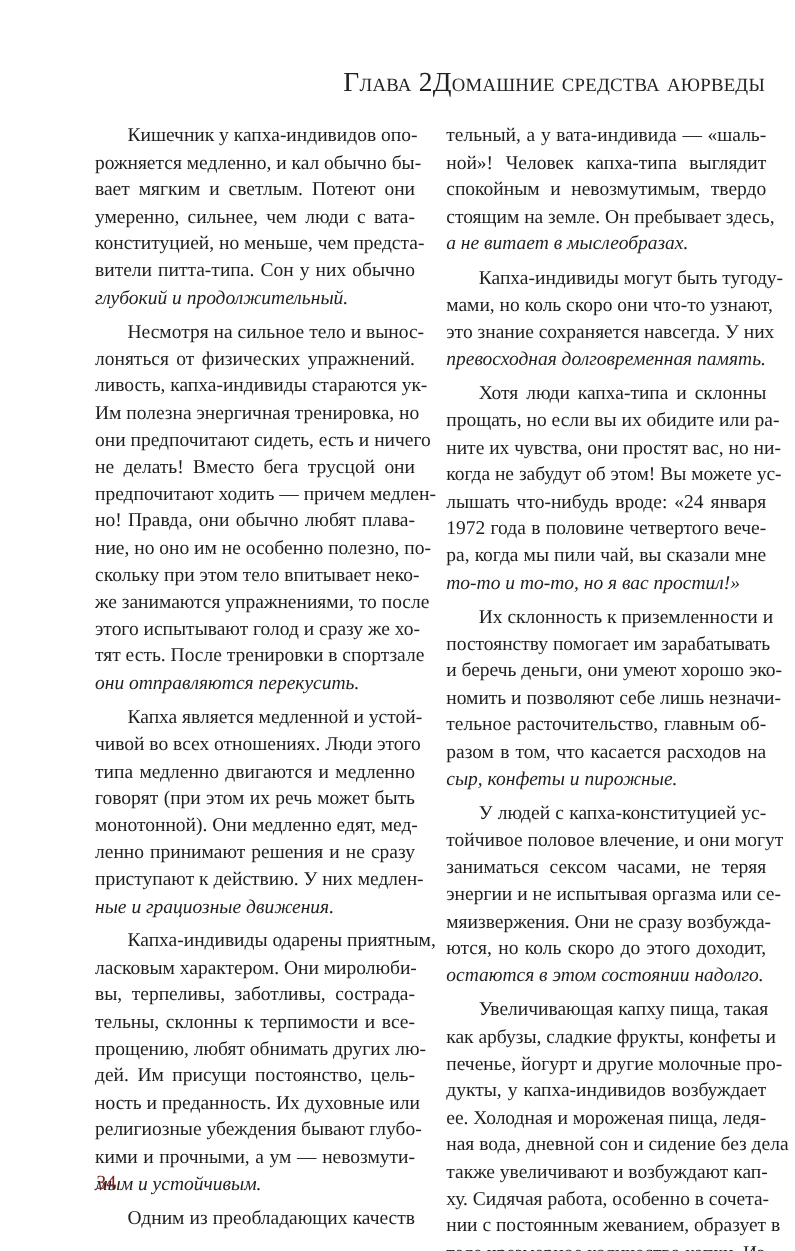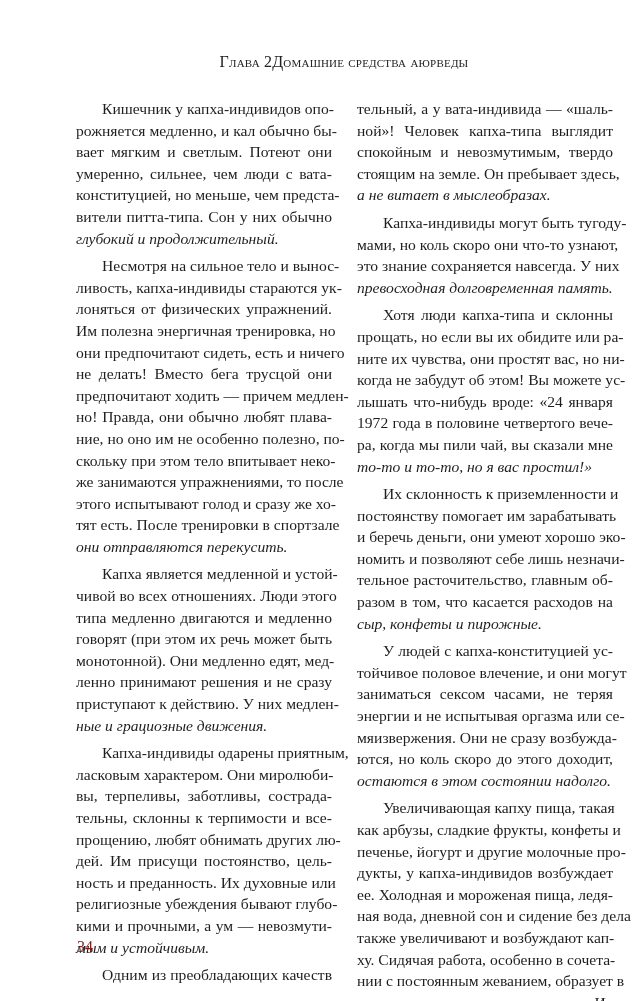--- a/index.html
+++ b/index.html
@@ -1,20 +1,20 @@
 <!DOCTYPE html>
 <html><head>
 <meta charset="utf-8">
 <style>
   html, body { margin: 0; padding: 0; background: #ffffff; }
   body { width: 636px; height: 1001px; position: relative; overflow: hidden; color: #1c1c1c; }
   .header {
     position: absolute; top: 53px; left: 76px; width: 536px;
-    display: flex; justify-content: center; align-items: baseline;
-    font-family: "Liberation Serif", serif; font-size: 16px; color: #222;
+    display: flex; justify-content: flex-end; align-items: baseline;
+    font-family: "Liberation Serif", serif; font-size: 22px; color: #222;
   }
   .header .sc { font-variant: small-caps; letter-spacing: 0.2px; }
   .col {
     position: absolute; top: 98px; width: 256px;
     font-family: "Liberation Serif", serif; font-size: 15.6px; line-height: 21.6px;
     text-align: justify; color: #1e1e1e;
   }
   .col.left { left: 76px; }
   .col.right { left: 357px; }
   .col .line { display: block; white-space: nowrap; text-align-last: justify; }
@@ -39,22 +39,22 @@
       <span class="line indent">Кишечник у капха-индивидов опо-</span>
       <span class="line">рожняется медленно, и кал обычно бы-</span>
       <span class="line">вает мягким и светлым. Потеют они</span>
       <span class="line">умеренно, сильнее, чем люди с вата-</span>
       <span class="line">конституцией, но меньше, чем предста-</span>
       <span class="line">вители питта-типа. Сон у них обычно</span>
       <span class="line last">глубокий и продолжительный.</span>
     </div>
     <div class="para">
       <span class="line indent">Несмотря на сильное тело и вынос-</span>
+      <span class="line">лоняться от физических упражнений.</span>
       <span class="line">ливость, капха-индивиды стараются ук-</span>
-      <span class="line">лоняться от физических упражнений.</span>
       <span class="line">Им полезна энергичная тренировка, но</span>
       <span class="line">они предпочитают сидеть, есть и ничего</span>
       <span class="line">не делать! Вместо бега трусцой они</span>
       <span class="line">предпочитают ходить — причем медлен-</span>
       <span class="line">но! Правда, они обычно любят плава-</span>
       <span class="line">ние, но оно им не особенно полезно, по-</span>
       <span class="line">скольку при этом тело впитывает неко-</span>
       <span class="line">же занимаются упражнениями, то после</span>
       <span class="line">этого испытывают голод и сразу же хо-</span>
       <span class="line">тят есть. После тренировки в спортзале</span>

